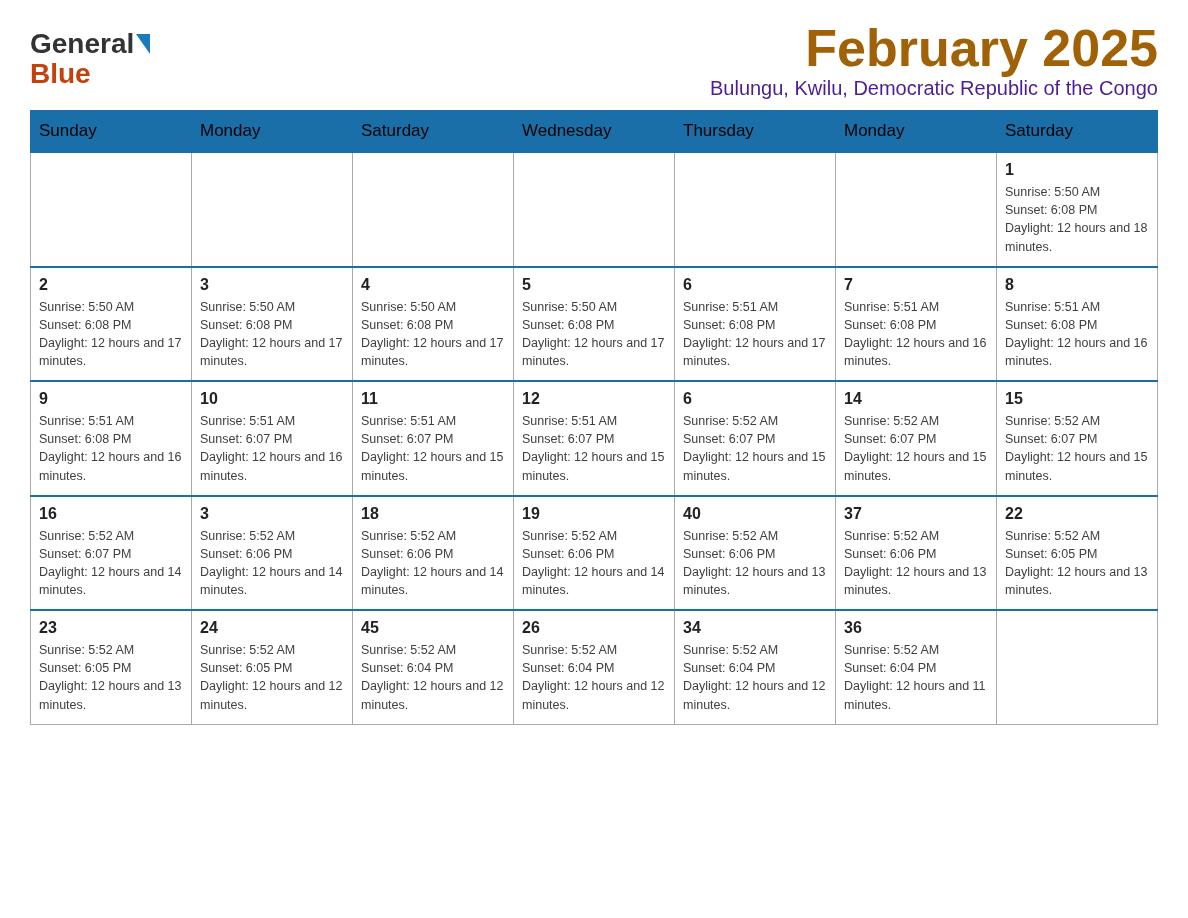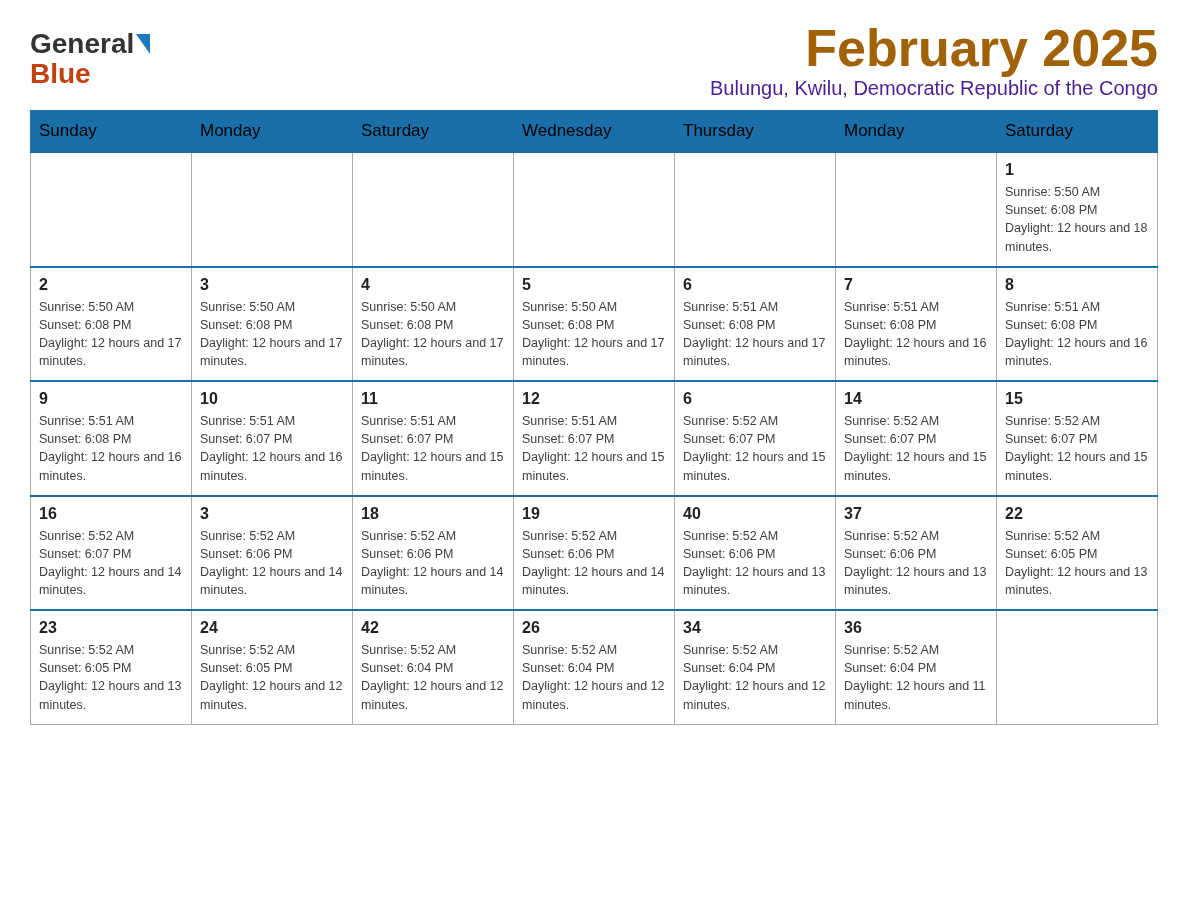--- a/index.html
+++ b/index.html
@@ -243,21 +243,21 @@
       <tr>
         <td>
           <span class="day-number">23</span>
           <div class="day-info">Sunrise: 5:52 AM<br>Sunset: 6:05 PM<br>Daylight: 12 hours and 13 minutes.</div>
         </td>
         <td>
           <span class="day-number">24</span>
           <div class="day-info">Sunrise: 5:52 AM<br>Sunset: 6:05 PM<br>Daylight: 12 hours and 12 minutes.</div>
         </td>
         <td>
-          <span class="day-number">42</span>
+          <span class="day-number">45</span>
           <div class="day-info">Sunrise: 5:52 AM<br>Sunset: 6:04 PM<br>Daylight: 12 hours and 12 minutes.</div>
         </td>
         <td>
           <span class="day-number">26</span>
           <div class="day-info">Sunrise: 5:52 AM<br>Sunset: 6:04 PM<br>Daylight: 12 hours and 12 minutes.</div>
         </td>
         <td>
           <span class="day-number">34</span>
           <div class="day-info">Sunrise: 5:52 AM<br>Sunset: 6:04 PM<br>Daylight: 12 hours and 12 minutes.</div>
         </td>

